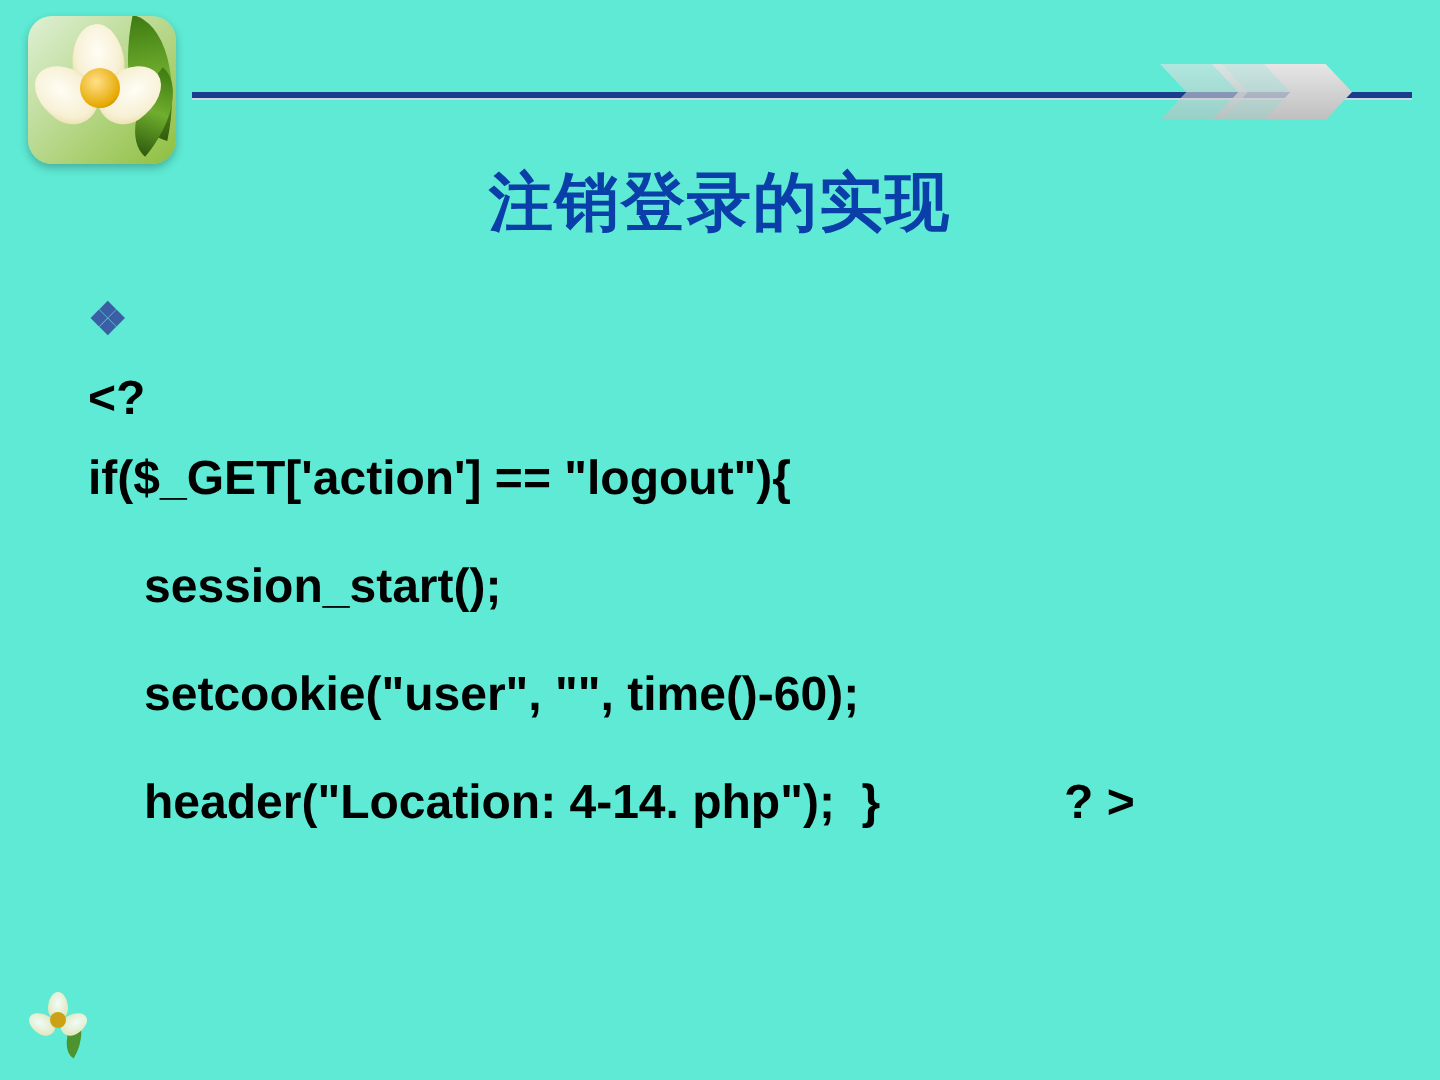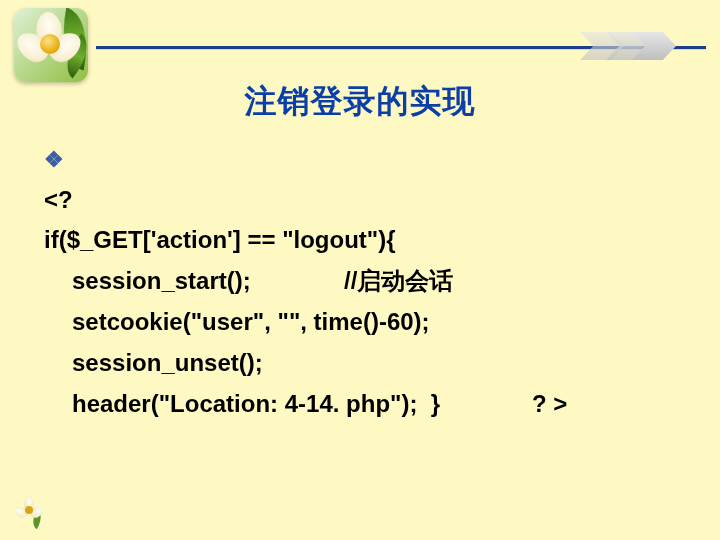--- a/index.html
+++ b/index.html
@@ -6,21 +6,21 @@
   html, body { width: 720px; height: 540px; overflow: hidden; }
   body {
     font-family: "Microsoft YaHei", SimSun, Arial, sans-serif;
     background: #fff;
     position: relative;
   }
   .slide {
     width: 720px;
     height: 540px;
     position: relative;
-    background: #fef9c3;
+    background: #5eead4;
   }
   
   .flower-badge {
     position: absolute;
     top: 8px;
     left: 14px;
     width: 74px;
     height: 74px;
     border-radius: 12px;
     background: linear-gradient(135deg, #dff0d6 0%, #8fbf3f 100%);
@@ -114,21 +114,21 @@
   }
   .diamond {
     color: #3b5fa4;
     font-size: 22px;
     line-height: 1.8;
     flex: 0 0 auto;
   }
   .code-line {
     white-space: pre;
   }
-  .indent { padding-left: 28px; }
+  .indent { padding-left: 28px; margin-top: 13px; }
   .row-flex { display: flex; }
   .col-left { width: 272px; }
 
   
   .flower-mini {
     position: absolute;
     left: 14px;
     bottom: 14px;
     width: 30px; height: 30px;
     opacity: 0.9;
@@ -177,24 +177,22 @@
   <div class="title">注销登录的实现</div>
 
   <div class="content">
     <div class="bullet-row">
       <span class="diamond">❖</span>
     </div>
     <div class="code-line">&lt;?</div>
     <div class="code-line">if($_GET['action'] == "logout"){</div>
     <div class="code-line indent row-flex">
       <span class="col-left">session_start();</span>
-      <span>//启动会话</span>
     </div>
     <div class="code-line indent">setcookie("user", "", time()-60);</div>
-    <div class="code-line indent">session_unset();</div>
     <div class="code-line indent row-flex">
       <span style="width:460px">header("Location: 4-14. php");  }</span>
       <span>? &gt;</span>
     </div>
   </div>
 
   <div class="flower-mini">
     <div class="mleaf"></div>
     <div class="mpetal a"></div>
     <div class="mpetal b"></div>

